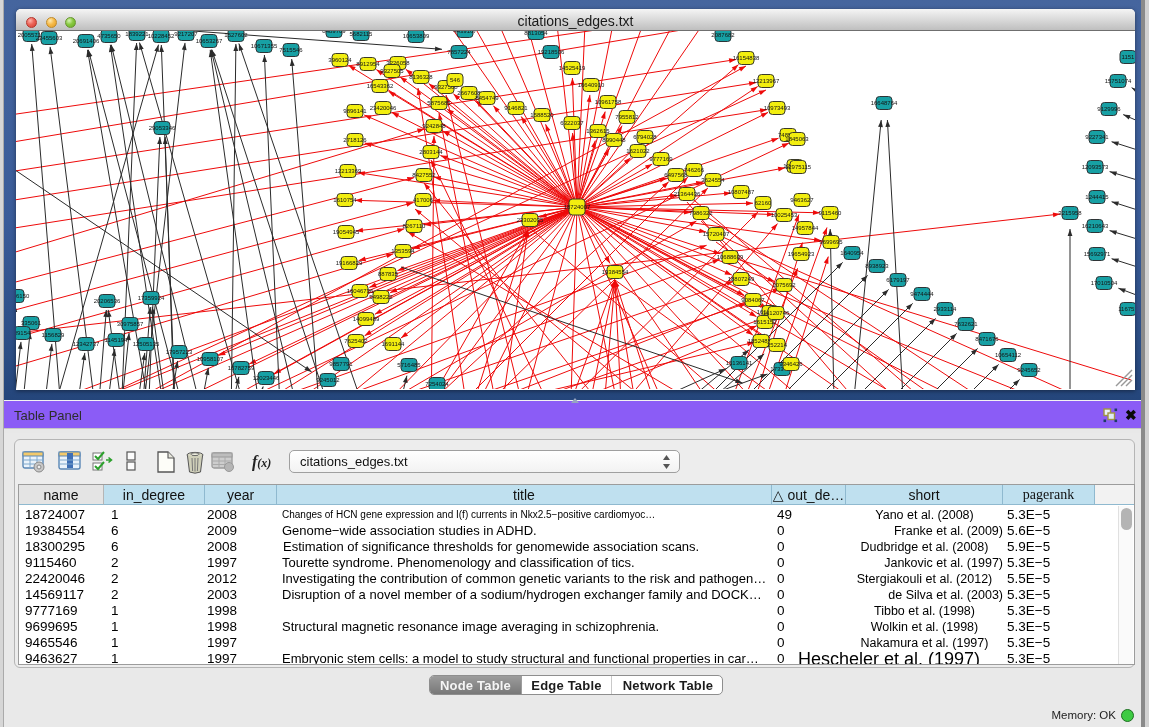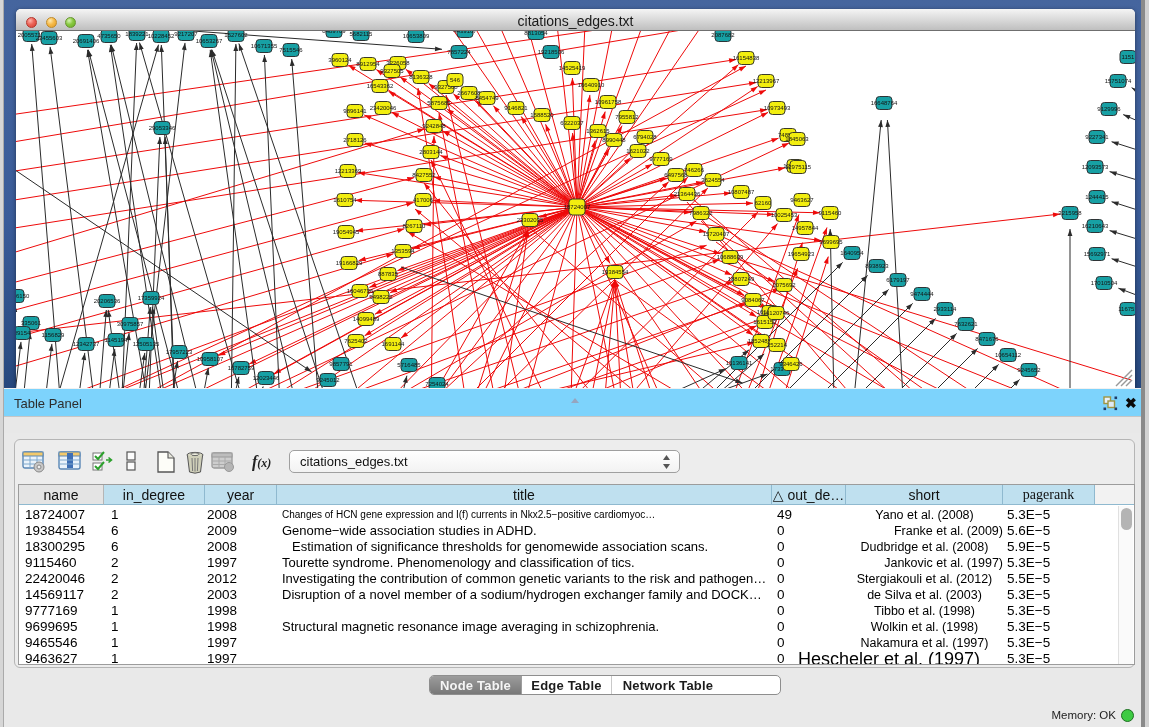--- a/index.html
+++ b/index.html
@@ -13,39 +13,39 @@
 #titlebar { position:absolute; left:0; top:0; width:100%; height:22px;
   background:linear-gradient(#f5f5f5,#cfcfcf 70%,#bfbfbf);
   border-bottom:1px solid #6f6f6f; border-radius:5px 5px 0 0; }
 #titlebar .t { position:absolute; width:100%; text-align:center; top:4px; font-size:14px; color:#1a1a1a; }
 .tl { position:absolute; top:8px; width:11px; height:11px; border-radius:50%; }
 #tl1 { left:10px; background:radial-gradient(circle at 35% 30%, #ffb3ab, #ec6559 45%, #d33d30); border:1px solid #b5352b;}
 #tl2 { left:30px; background:radial-gradient(circle at 35% 30%, #ffe9b0, #f6bb4a 45%, #e39b27); border:1px solid #c08a28;}
 #tl3 { left:49px; background:radial-gradient(circle at 35% 30%, #d6f3b5, #88c940 45%, #67ab27); border:1px solid #68952f;}
 #canvas { position:absolute; left:0; top:22px; width:1119px; height:358px; background:#fff; overflow:hidden; }
 #grip { position:absolute; right:1px; bottom:1px; width:22px; height:22px; }
-#tpanelbar { position:absolute; left:4px; top:388px; width:1137px; height:29px;
-  background:#7dd3fc; border-bottom:1px solid #c6c6c6; border-top:1px solid #f2f2f2;padding-left:43px;}
+#tpanelbar { position:absolute; left:4px; top:400px; width:1137px; height:29px;
+  background:#8b5cf6; border-bottom:1px solid #c6c6c6; border-top:1px solid #f2f2f2;padding-left:43px;}
 #tpanelbar .lbl { position:absolute; left:10px; top:7px; font-size:13px; color:#2d2d2d; }
 #floaticon { position:absolute; left:1099px; top:7px; width:15px; height:15px; }
 #closex { position:absolute; left:1121px; top:6px; font-size:14px; font-weight:bold; color:#0a0a0a; }
 #tcontent { position:absolute; left:4px; top:433px; width:1137px; height:294px; background:#e9e9e9; }
 #toolbox { position:absolute; left:10px; top:6px; width:1121px; height:229px; background:#ededed;
   border:1px solid #b5b5b5; border-radius:6px; }
 .ticon { position:absolute; top:11px; }
 #dropdown { position:absolute; left:274px; top:10px; width:391px; height:23px; background:linear-gradient(#ffffff,#f2f2f2);
   border:1px solid #9f9f9f; border-radius:5px; font-size:13px; color:#111; line-height:21px; padding-left:10px; }
 #ddarrows { position:absolute; right:8px; top:3px; }
 .hcell { position:absolute; top:0; height:20px; background:#bfe0ef; border-right:1px solid #8fb9cf;
   font-size:14px; color:#111; text-align:center; line-height:20px; border-bottom:1px solid #8fb9cf;}
 .trow { position:absolute; left:0; width:1100px; height:16px; font-size:13.5px; line-height:16px; color:#000; }
 .trow span { position:absolute; top:0; white-space:nowrap; }
 #vscroll { position:absolute; right:1px; top:21px; width:15px; height:160px; background:#fafafa; border-left:1px solid #e0e0e0;}
 #vthumb { position:absolute; left:2px; top:2px; width:11px; height:22px; background:#b4b4b4; border-radius:6px; }
-#tabs { position:absolute; left:425px; top:242px; width:352px; height:20px; border:1px solid #8e8e8e;
+#tabs { position:absolute; left:425px; top:242px; width:294px; height:20px; border:1px solid #8e8e8e;
   border-radius:5px; background:#fff; overflow:hidden; font-size:13px; }
 #tabs .seg { position:absolute; top:0; height:20px; text-align:center; line-height:19px; color:#1c1c1c; font-weight:bold; letter-spacing:0.2px; }
 #seg1 { left:0; width:91px; background:linear-gradient(#9c9c9c,#747474); color:#f5f5f5 !important; }
 #seg2 { left:91px; width:90px; border-left:1px solid #9e9e9e; }
 #seg3 { left:181px; width:113px; border-left:1px solid #c9c9c9; }
 #status { position:absolute; left:0; top:700px; width:1149px; height:27px; }
 #status .m { position:absolute; right:33px; top:9px; font-size:11.5px; color:#222; }
 #memdot { position:absolute; left:1121px; top:709px; width:13px; height:13px; border-radius:50%;
   background:#3ecb43; border:1.5px solid #1e6f22; }
 #divarrow { position:absolute; left:571px; top:398px; width:0; height:0; border-left:4px solid transparent;
@@ -870,21 +870,21 @@
 <span style="left:206px">2009</span>
         <span style="left:281px;font-size:13px">Genome−wide association studies in ADHD.</span>
 <span style="left:776px">0</span>
         <span style="left:845px;width:157px;text-align:right;font-size:12.5px">Franke et al. (2009)</span>
 <span style="left:1006px">5.6E−5</span>
       </div>
 <div class="trow" style="top:538px">
 <span style="left:24px">18300295</span>
         <span style="left:110px">6</span>
 <span style="left:206px">2008</span>
-        <span style="left:291px;font-size:13px">Estimation of significance thresholds for genomewide association scans.</span>
+        <span style="left:282px;font-size:13px">Estimation of significance thresholds for genomewide association scans.</span>
 <span style="left:776px">0</span>
         <span style="left:845px;width:157px;text-align:center;font-size:12.5px">Dudbridge et al. (2008)</span>
 <span style="left:1006px">5.9E−5</span>
       </div>
 <div class="trow" style="top:554px">
 <span style="left:24px">9115460</span>
         <span style="left:110px">2</span>
 <span style="left:206px">1997</span>
         <span style="left:281px;font-size:13px">Tourette syndrome. Phenomenology and classification of tics.</span>
 <span style="left:776px">0</span>
@@ -899,21 +899,21 @@
 <span style="left:776px">0</span>
         <span style="left:845px;width:157px;text-align:center;font-size:12.5px">Stergiakouli et al. (2012)</span>
 <span style="left:1006px">5.5E−5</span>
       </div>
 <div class="trow" style="top:586px">
 <span style="left:24px">14569117</span>
         <span style="left:110px">2</span>
 <span style="left:206px">2003</span>
         <span style="left:281px;font-size:13px">Disruption of a novel member of a sodium/hydrogen exchanger family and DOCK…</span>
 <span style="left:776px">0</span>
-        <span style="left:845px;width:157px;text-align:center;font-size:12.5px">de Silva et al. (2003)</span>
+        <span style="left:845px;width:157px;text-align:right;font-size:12.5px">de Silva et al. (2003)</span>
 <span style="left:1006px">5.3E−5</span>
       </div>
 <div class="trow" style="top:602px">
 <span style="left:24px">9777169</span>
         <span style="left:110px">1</span>
 <span style="left:206px">1998</span>
 <span style="left:776px">0</span>
         <span style="left:845px;width:157px;text-align:center;font-size:12.5px">Tibbo et al. (1998)</span>
 <span style="left:1006px">5.3E−5</span>
       </div>
@@ -931,20 +931,21 @@
         <span style="left:110px">1</span>
 <span style="left:206px">1997</span>
 <span style="left:776px">0</span>
         <span style="left:845px;width:157px;text-align:center;font-size:12.5px">Nakamura et al. (1997)</span>
 <span style="left:1006px">5.3E−5</span>
       </div>
 <div class="trow" style="top:650px">
 <span style="left:24px">9463627</span>
         <span style="left:110px">1</span>
 <span style="left:206px">1997</span>
+        <span style="left:281px;font-size:13px">Embryonic stem cells: a model to study structural and functional properties in car…</span>
 <span style="left:776px">0</span>
         <span style="left:797px;width:157px;text-align:center;font-size:18px">Hescheler et al. (1997)</span>
 <span style="left:1006px">5.3E−5</span>
       </div>
   </div>
 </div>
 <div id="status">
     <div class="m">Memory: OK</div>
   </div>
 <div id="memdot"></div>

